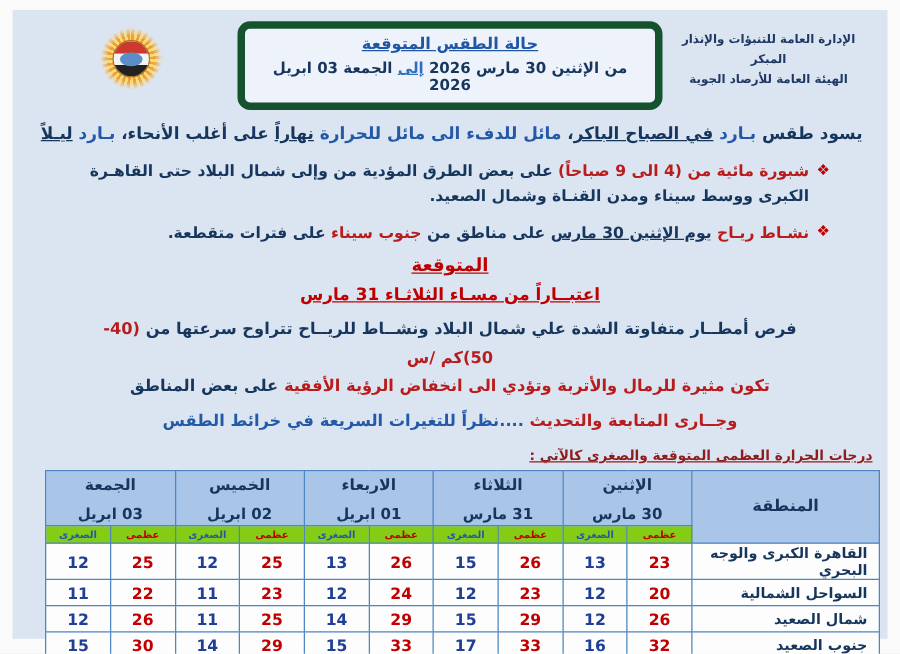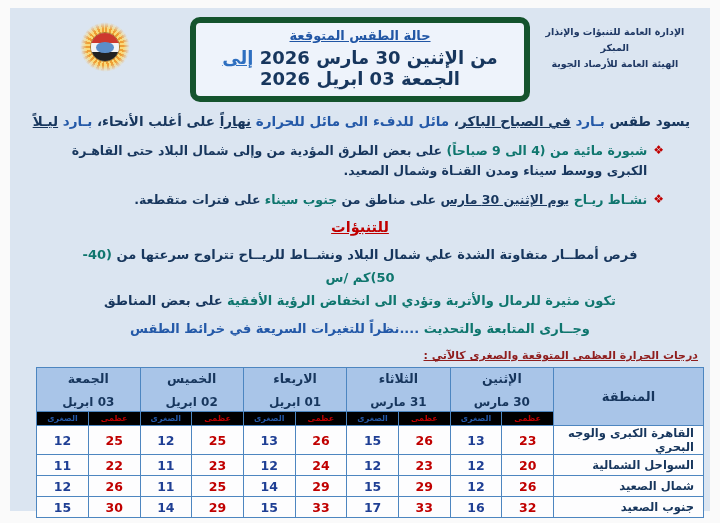--- a/index.html
+++ b/index.html
@@ -14,41 +14,41 @@
   }
   
   .header { display:flex; align-items:flex-start; padding:8px 10px 0 10px; }
   .org { width:176px; text-align:center; color:#1f3864; font-size:9.5px;
          font-weight:bold; line-height:1.7; padding-top:8px; }
   .title-box {
     margin:1px auto 0; width:350px; border:6px solid #14532d; border-radius:10px;
     background:#eef3fb; text-align:center; padding:5px 8px 7px;
   }
   .box-title { color:#2156a5; font-size:13px; font-weight:bold; text-decoration:underline; }
-  .box-date  { color:#17365d; font-size:18px; font-weight:bold; margin-top:4px;text-align:center; }
+  .box-date  { color:#17365d; font-size:12px; font-weight:bold; margin-top:4px;text-align:center; }
   .box-date .to { color:#2e6fc0; text-decoration:underline; }
   .logo-wrap { width:176px; display:flex; justify-content:center; padding-top:6px; }
   .logo {
     width:50px; height:50px; border-radius:50%; position:relative;
     background:
       radial-gradient(circle at 50% 50%, rgba(219,229,241,0) 52%, #dbe5f1 70%),
       repeating-conic-gradient(#ef9f35 0deg 7deg, #f9da79 7deg 14deg);
   }
   .logo-core { position:absolute; inset:10px; border-radius:50%; overflow:hidden;
                border:1px solid #a8751f; background:#ededed; }
   .flag-top { height:34%; background:#cd392e; }
   .flag-mid { height:33%; background:#f4f4f4; position:relative; }
   .cloud    { position:absolute; top:-1px; bottom:-1px; right:18%; left:18%;
               background:#5b8ec9; border-radius:50%; }
   .flag-bot { height:33%; background:#222; }
   
   .summary { text-align:right; color:#17365d; font-size:13.5px; font-weight:bold;
              margin-top:11px; padding:0 20px; }
   .blue { color:#2459a8; }
-  .red  { color:#0f766e; }
+  .red  { color:#b91c1c; }
   .u    { text-decoration:underline; }
   
   .bullets { padding:12px 46px 0 44px; }
   .bullet  { display:flex; color:#17365d; font-size:12.5px; font-weight:bold;
              line-height:1.6; margin-bottom:9px; }
   .diamond { color:#c00000; font-size:12px; margin-left:6px; flex:0 0 auto; }
   
   .notice { text-align:center; margin-top:3px; }
   .notice-h   { color:#c00000; font-size:14.5px; font-weight:bold; text-decoration:underline; }
   .notice-sub { color:#c00000; font-size:13.5px; font-weight:bold; text-decoration:underline; margin-top:7px; }
@@ -58,21 +58,21 @@
   
   .tbl-title { text-align:right; color:#8f1d1d; font-size:11px; font-weight:bold;
                padding:13px 12px 5px 0; }
   .tbl-title span { text-decoration:underline; }
   table { border-collapse:collapse; margin:0 6px 0 0; width:668px; table-layout:fixed; }
   th, td { border:1px solid #4d86c0; padding:0; }
   .region-h { width:150px; background:#a9c5e8; color:#17365d; font-size:13px; font-weight:bold; }
   .day-cell { background:#a9c5e8; color:#17365d; padding:3px 0 2px; }
   .day-name { font-size:12.5px; font-weight:bold; }
   .day-date { font-size:12px;  font-weight:bold; margin-top:9px; }
-  tr.subrow th { background:#000000; font-size:8px; font-weight:bold; height:14px; text-align:center; }
+  tr.subrow th { background:#84cc16; font-size:8px; font-weight:bold; height:14px; text-align:center; }
   th.sub-max { color:#c00000; }
   th.sub-min { color:#2459a8; }
   tbody td { background:#fdfdfe; height:21px; text-align:center; font-weight:bold; font-size:12.5px; }
   td.region { text-align:right; padding-right:9px; color:#17365d; font-size:11.5px; }
   td.max { color:#c00000; }
   td.min { color:#1f3f94; }
 </style>
 </head>
 <body>
 
@@ -107,21 +107,22 @@
       <span class="diamond">❖</span>
       <span><span class="red">شبورة مائية من (4 الى 9 صباحاً)</span><span> على بعض الطرق المؤدية من وإلى شمال البلاد حتى القاهـرة الكبرى ووسط سيناء ومدن القنـاة وشمال الصعيد.</span></span>
     </div>
     <div class="bullet">
       <span class="diamond">❖</span>
       <span><span class="red">نشـاط ريـاح </span><span class="u">يوم الإثنين 30 مارس</span><span> على مناطق من </span><span class="red">جنوب سيناء</span><span> على فترات متقطعة.</span></span>
     </div>
   </div>
 
   <div class="notice">
-    <div class="notice-h">للتنبؤات</div>
+    <div class="notice-h">المتوقعة</div>
+    <div class="notice-sub">اعتبــاراً من مسـاء الثلاثـاء 31 مارس</div>
     <div class="notice-p"><span>فرص أمطــار متفاوتة الشدة علي شمال البلاد ونشــاط للريــاح تتراوح سرعتها من </span><span class="red">(40-50)كم /س</span><br>
       <span class="red">تكون مثيرة للرمال والأتربة وتؤدي الى انخفاض الرؤية الأفقية</span><span> على بعض المناطق</span>
     </div>
     <div class="update"><span class="red">وجــارى المتابعة والتحديث </span><span class="blue">....نظراً للتغيرات السريعة في خرائط الطقس</span></div>
   </div>
 
   <div class="tbl-title"><span>درجات الحرارة العظمى المتوقعة والصغرى كالآتي :</span></div>
   <table>
     <thead>
       <tr id="day-row">

